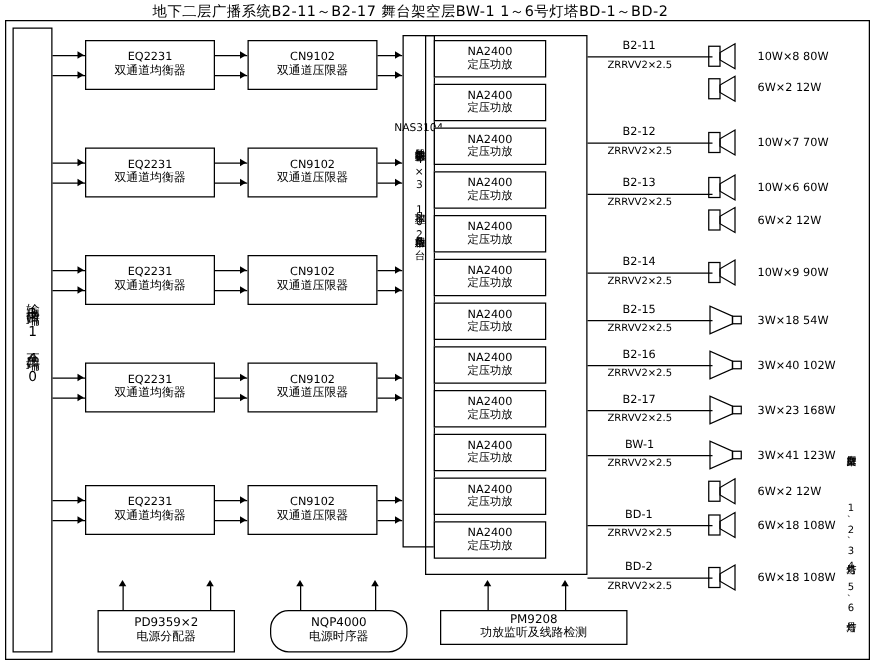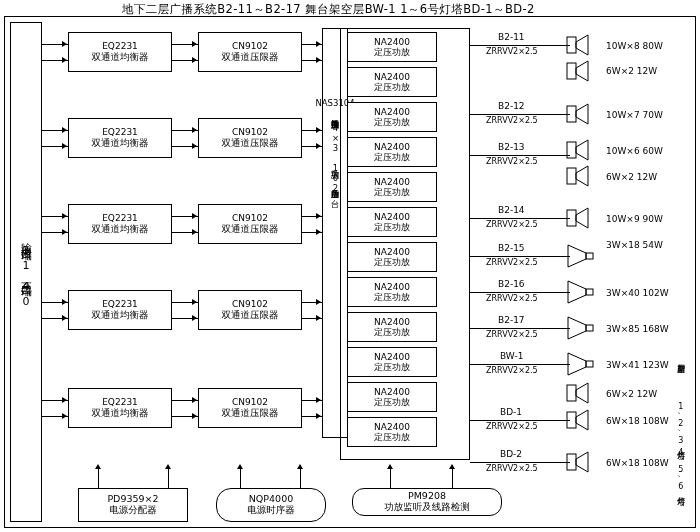--- a/index.html
+++ b/index.html
@@ -338,41 +338,41 @@
     <rect x="1" y="5" width="9" height="16" fill="none" stroke="#000"></rect>
     <polygon points="10,10 10,16 22,23 22,3" fill="none" stroke="#000"></polygon>
   </svg>
 
   <div class="lbl" style="left:606px;top:41px;">10W×8  80W</div>
   <div class="lbl" style="left:606px;top:66px;">6W×2    12W</div>
   <div class="lbl" style="left:606px;top:110px;">10W×7  70W</div>
   <div class="lbl" style="left:606px;top:146px;">10W×6  60W</div>
   <div class="lbl" style="left:606px;top:172px;">6W×2    12W</div>
   <div class="lbl" style="left:606px;top:214px;">10W×9  90W</div>
-  <div class="lbl" style="left:606px;top:240px;">3W×18   54W</div>
+  <div class="lbl" style="left:606px;top:252px;">3W×18   54W</div>
   <div class="lbl" style="left:606px;top:288px;">3W×40  102W</div>
-  <div class="lbl" style="left:606px;top:324px;">3W×85  168W</div>
+  <div class="lbl" style="left:606px;top:324px;">3W×23  168W</div>
   <div class="lbl" style="left:606px;top:360px;">3W×41  123W</div>
   <div class="lbl" style="left:606px;top:389px;">6W×2    12W</div>
   <div class="lbl" style="left:606px;top:416px;">6W×18  108W</div>
   <div class="lbl" style="left:606px;top:458px;">6W×18  108W</div>
 
   <div class="sidetxt" style="left:676px;top:358px;writing-mode:vertical-rl;text-orientation:upright;">舞台架空层</div>
   <div class="sidetxt" style="left:676px;top:402px;writing-mode:vertical-rl;text-orientation:upright;">1、2、3号灯塔</div>
   <div class="sidetxt" style="left:676px;top:448px;writing-mode:vertical-rl;text-orientation:upright;">4、5、6号灯塔</div>
 
   <div class="box btmbox" style="left:78px;top:488px;width:110px;height:34px;">
     <div>PD9359×2</div>
     <div>电源分配器</div>
   </div>
   <div class="box btmbox" style="left:216px;top:488px;width:110px;height:34px;border-radius:15px;">
     <div>NQP4000</div>
     <div>电源时序器</div>
   </div>
-  <div class="box btmbox" style="left:352px;top:488px;width:150px;height:28px;border-radius:12px;">
+  <div class="box btmbox" style="left:352px;top:488px;width:150px;height:28px;">
     <div>PM9208</div>
     <div>功放监听及线路检测</div>
   </div>
 
   <div class="vline" style="left:98px;top:466px;height:22px;"></div>
   <div class="arrU" style="left:95px;top:464px;"></div>
   <div class="vline" style="left:168px;top:466px;height:22px;"></div>
   <div class="arrU" style="left:165px;top:464px;"></div>
   <div class="vline" style="left:240px;top:466px;height:22px;"></div>
   <div class="arrU" style="left:237px;top:464px;"></div>

